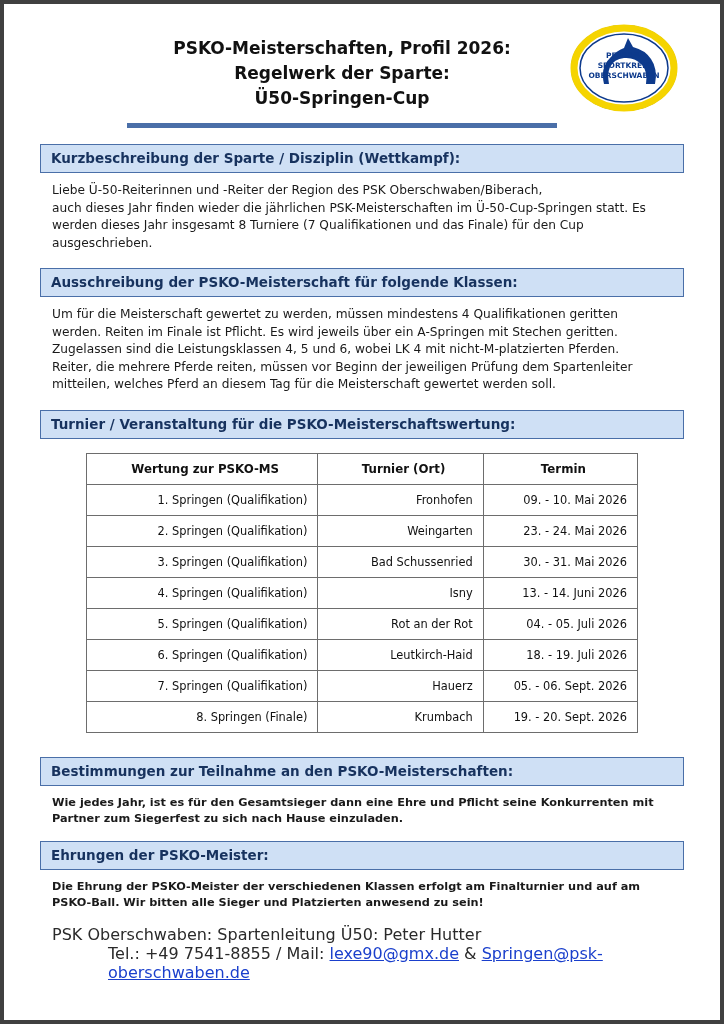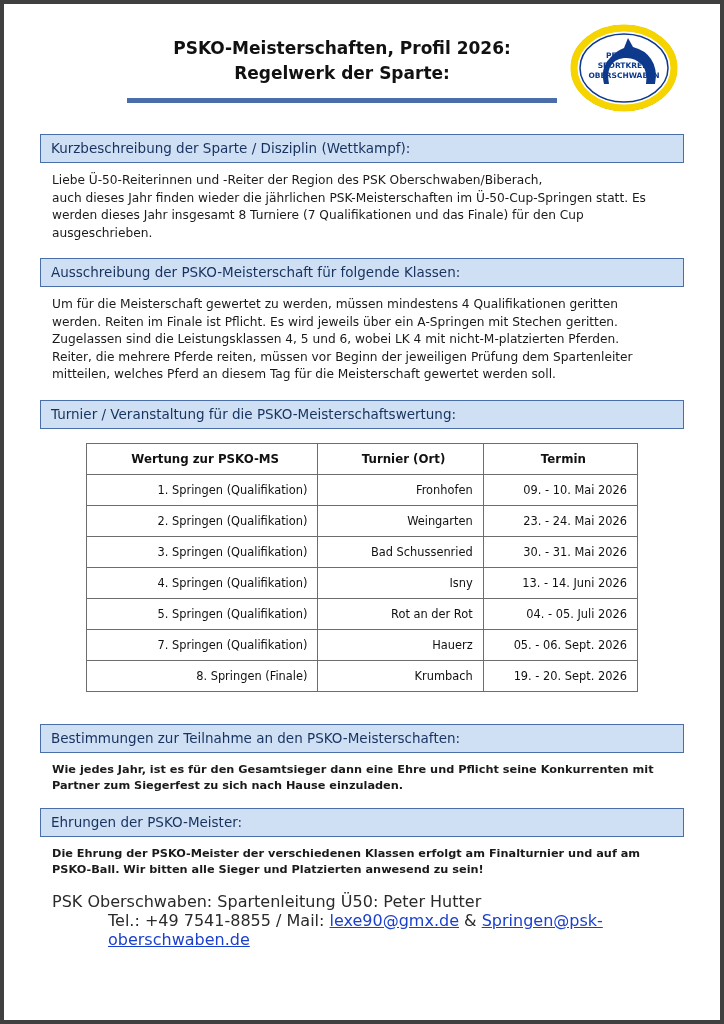--- a/index.html
+++ b/index.html
@@ -55,21 +55,21 @@
     height: 92px;
   }
   .logo svg { display: block; }
 
   
   .bar {
     margin-top: 16px;
     background: #cfe0f5;
     border: 1px solid #4a6fa8;
     padding: 5px 10px 6px 10px;
-    font-weight: normal;
+    font-weight: bold;
     font-size: 13.5px;
     color: #17325e;
   }
   .body-text {
     padding: 9px 12px 0 12px;
     font-size: 12.2px;
     line-height: 17.5px;
     color: #1a1a1a;
   }
   .body-text p { margin: 0 8px 0 0; }
@@ -127,20 +127,21 @@
 </style>
 </head>
 <body>
 
 <div class="page">
 
   <div class="header">
     <div class="title-block">
       <div class="title-line">PSKO-Meisterschaften, Profil 2026:</div>
       <div class="title-line">Regelwerk der Sparte:</div>
+      <div class="title-line">Ü50-Springen-Cup</div>
       <div class="title-rule"></div>
     </div>
 
     <div class="logo">
       <svg width="108" height="92" viewBox="0 0 108 92" xmlns="http://www.w3.org/2000/svg">
         <ellipse cx="54" cy="44" rx="52" ry="42" fill="#ffffff" stroke="#0d3a8c" stroke-width="2"></ellipse>
         <path d="M54 4 A50 40 0 0 1 104 44 A50 40 0 0 1 54 84 A50 40 0 0 1 4 44 A50 40 0 0 1 54 4 Z" fill="none" stroke="#f5d400" stroke-width="7"></path>
         <ellipse cx="54" cy="44" rx="44" ry="34" fill="#ffffff" stroke="#0d3a8c" stroke-width="1.5"></ellipse>
         <path d="M34 60 q-4 -16 6 -26 q6 -7 14 -10 l4 -10 l5 9 q12 3 18 12 q7 10 4 25 l-9 0 q2 -12 -4 -19 q-7 -8 -18 -7 q-10 1 -14 9 q-3 7 -1 17 z" fill="#0d3a8c"></path>
         <text x="54" y="34" font-family="DejaVu Sans, sans-serif" font-size="7.5" font-weight="bold" fill="#0d3a8c" text-anchor="middle">PFERDE-</text>
@@ -193,34 +194,39 @@
           <td class="c1">4. Springen (Qualifikation)</td>
           <td class="c2">Isny</td>
           <td class="c3">13. - 14. Juni 2026</td>
         </tr>
         <tr>
           <td class="c1">5. Springen (Qualifikation)</td>
           <td class="c2">Rot an der Rot</td>
           <td class="c3">04. - 05. Juli 2026</td>
         </tr>
         <tr>
+          <td class="c1">6. Springen (Qualifikation)</td>
+          <td class="c2">Leutkirch-Haid</td>
+          <td class="c3">18. - 19. Juli 2026</td>
+        </tr>
+        <tr>
           <td class="c1">7. Springen (Qualifikation)</td>
           <td class="c2">Hauerz</td>
           <td class="c3">05. - 06. Sept. 2026</td>
         </tr>
         <tr>
           <td class="c1">8. Springen (Finale)</td>
           <td class="c2">Krumbach</td>
           <td class="c3">19. - 20. Sept. 2026</td>
         </tr>
       </tbody>
     </table>
   </div>
 
-  <div class="bar" style="margin-top:32px;">Bestimmungen zur Teilnahme an den PSKO-Meisterschaften:</div>
+  <div class="bar" style="margin-top:24px;">Bestimmungen zur Teilnahme an den PSKO-Meisterschaften:</div>
   <div class="body-text small-text">
     <p>Wie jedes Jahr, ist es für den Gesamtsieger dann eine Ehre und Pflicht seine Konkurrenten mit Partner zum Siegerfest zu sich nach Hause einzuladen.</p>
   </div>
 
   <div class="bar" style="margin-top:14px;">Ehrungen der PSKO-Meister:</div>
   <div class="body-text small-text">
     <p>Die Ehrung der PSKO-Meister der verschiedenen Klassen erfolgt am Finalturnier und auf am PSKO-Ball. Wir bitten alle Sieger und Platzierten anwesend zu sein!</p>
   </div>
 
   <div class="footer">

